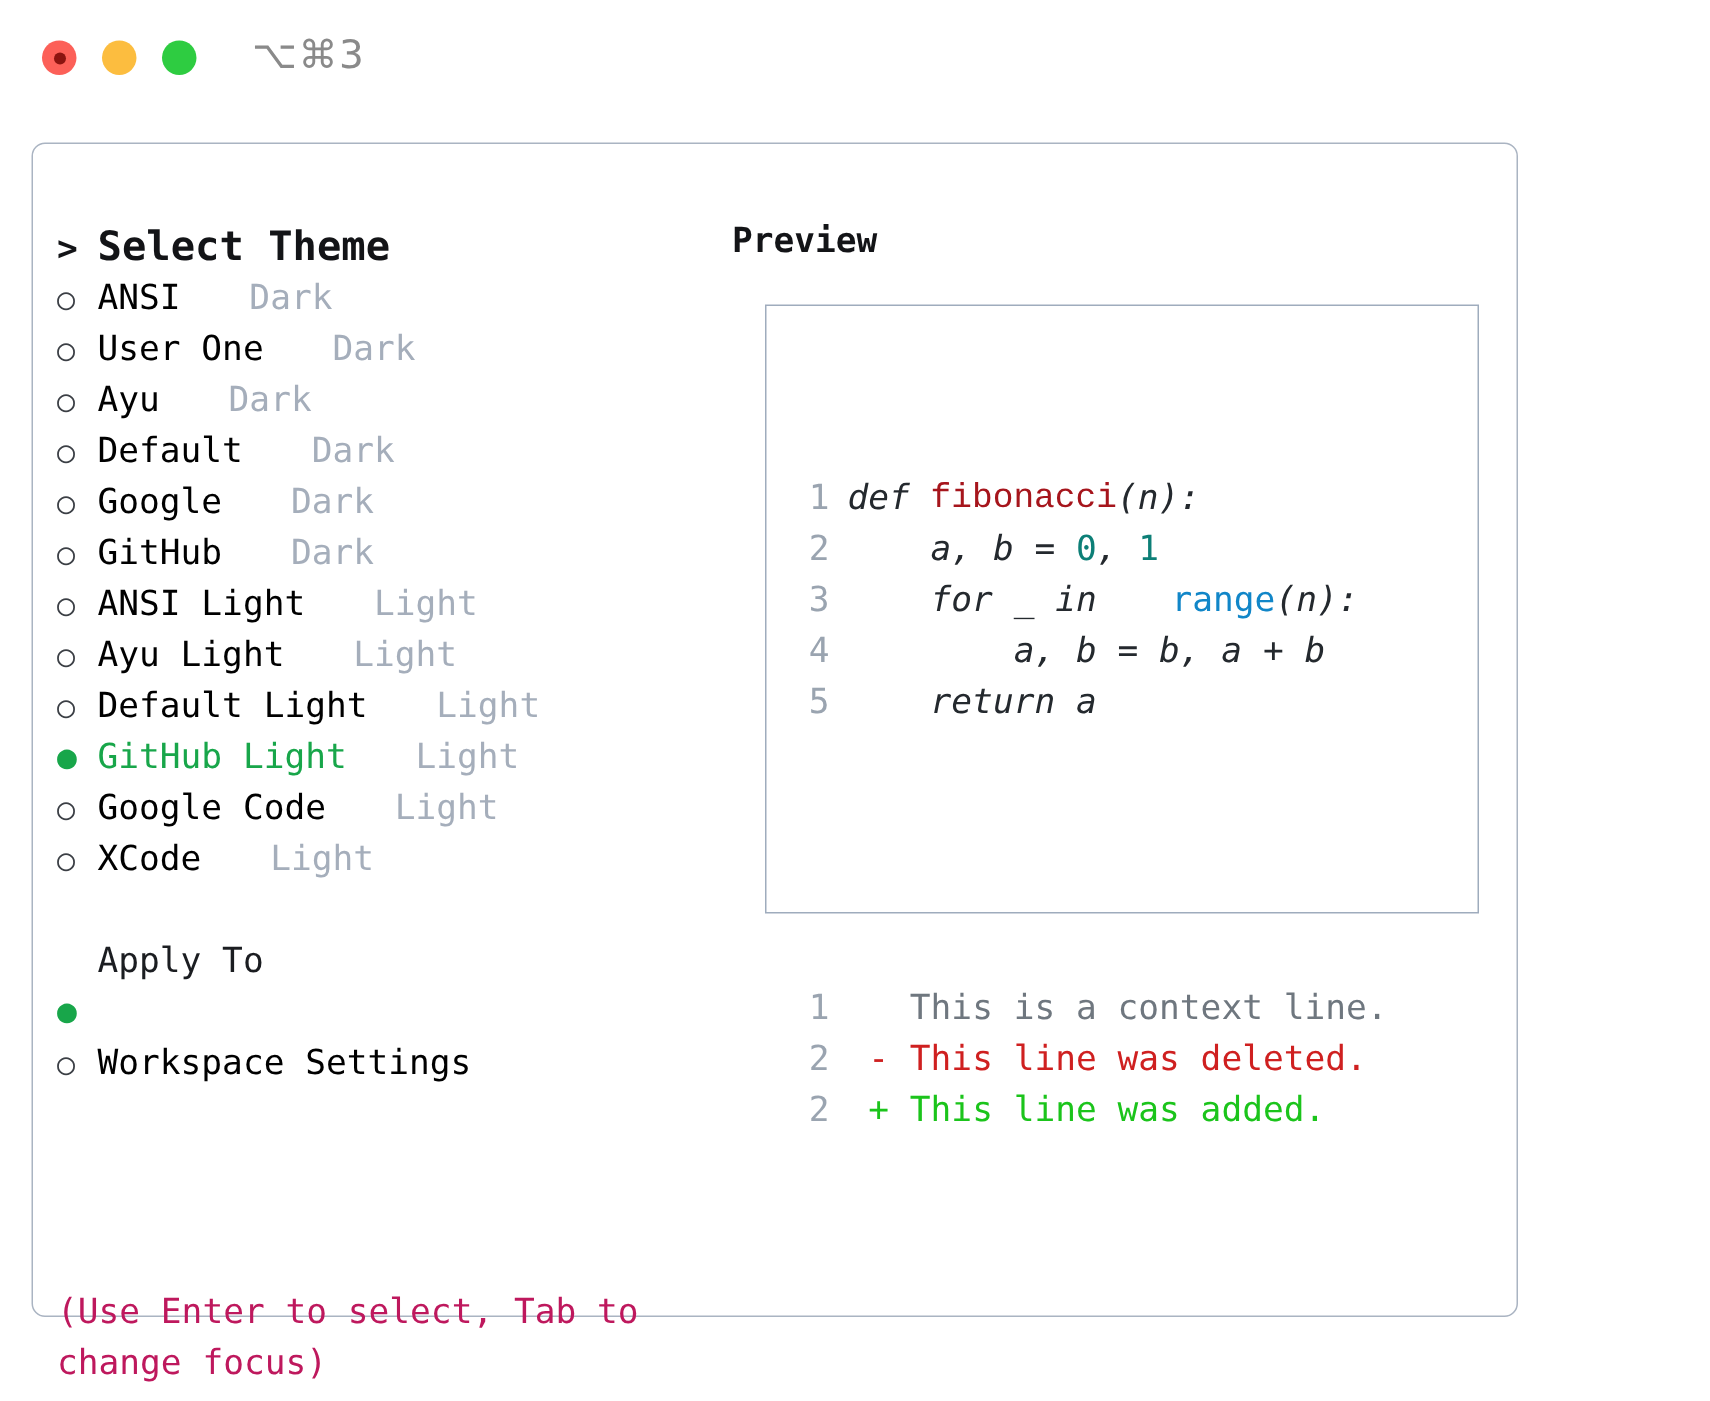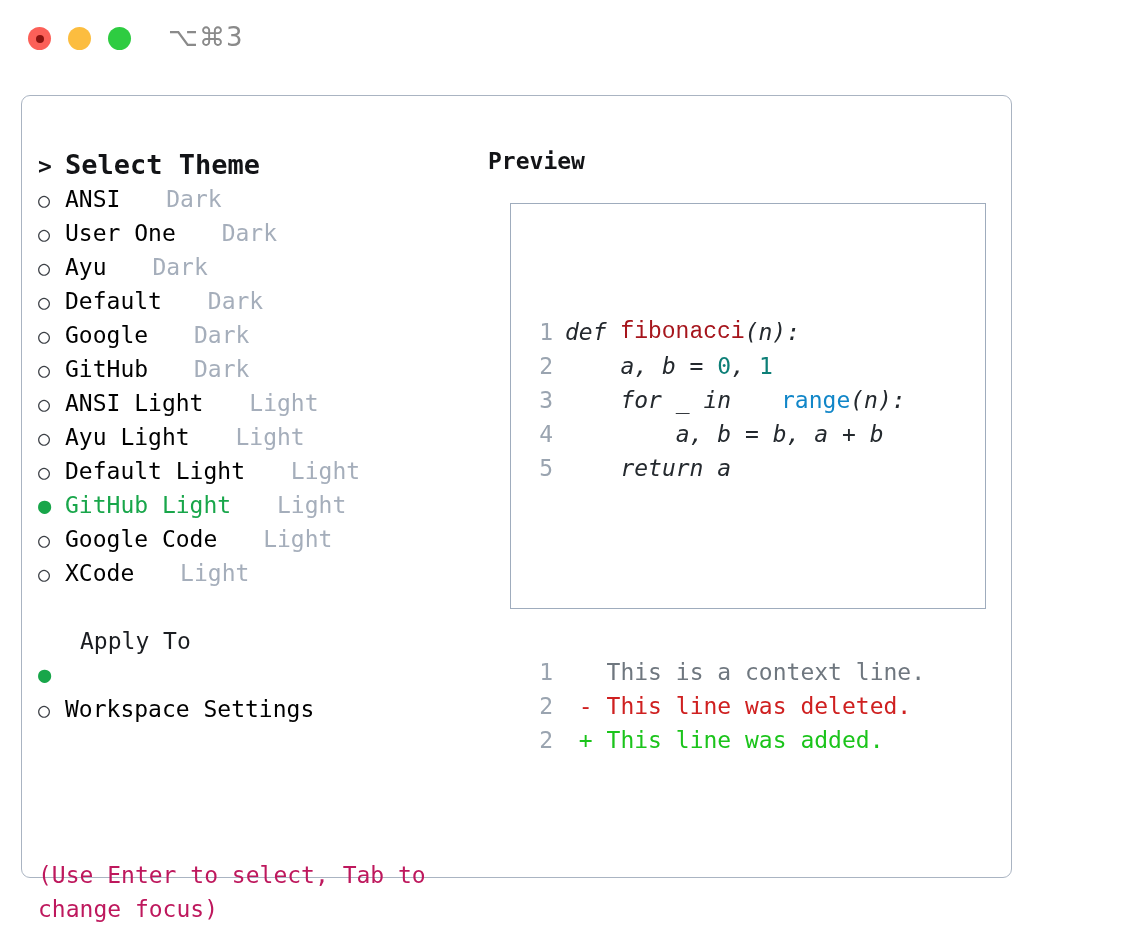--- a/index.html
+++ b/index.html
@@ -193,21 +193,21 @@
           <div class="row"><span class="marker">○</span><span class="theme-name">Google</span><span class="variant"> Dark</span></div>
           <div class="row"><span class="marker">○</span><span class="theme-name">GitHub</span><span class="variant"> Dark</span></div>
           <div class="row"><span class="marker">○</span><span class="theme-name">ANSI Light</span><span class="variant"> Light</span></div>
           <div class="row"><span class="marker">○</span><span class="theme-name">Ayu Light</span><span class="variant"> Light</span></div>
           <div class="row"><span class="marker">○</span><span class="theme-name">Default Light</span><span class="variant"> Light</span></div>
           <div class="row"><span class="marker sel">●</span><span class="theme-name selected">GitHub Light</span><span class="variant"> Light</span></div>
           <div class="row"><span class="marker">○</span><span class="theme-name">Google Code</span><span class="variant"> Light</span></div>
           <div class="row"><span class="marker">○</span><span class="theme-name">XCode</span><span class="variant"> Light</span></div>
         </div>
 
-      <div class="row" style="margin-top:34px;gap:15px;">
+      <div class="row" style="margin-top:34px;">
         <span class="marker blank">○</span>
         <span class="section-label">Apply To</span>
       </div>
       <div id="apply-items">
           <div class="row"><span class="marker sel">●</span></div>
           <div class="row"><span class="marker">○</span><span class="theme-name">Workspace Settings</span></div>
         </div>
     </div>
 
     <div id="hint">(Use Enter to select, Tab to change focus)</div>

